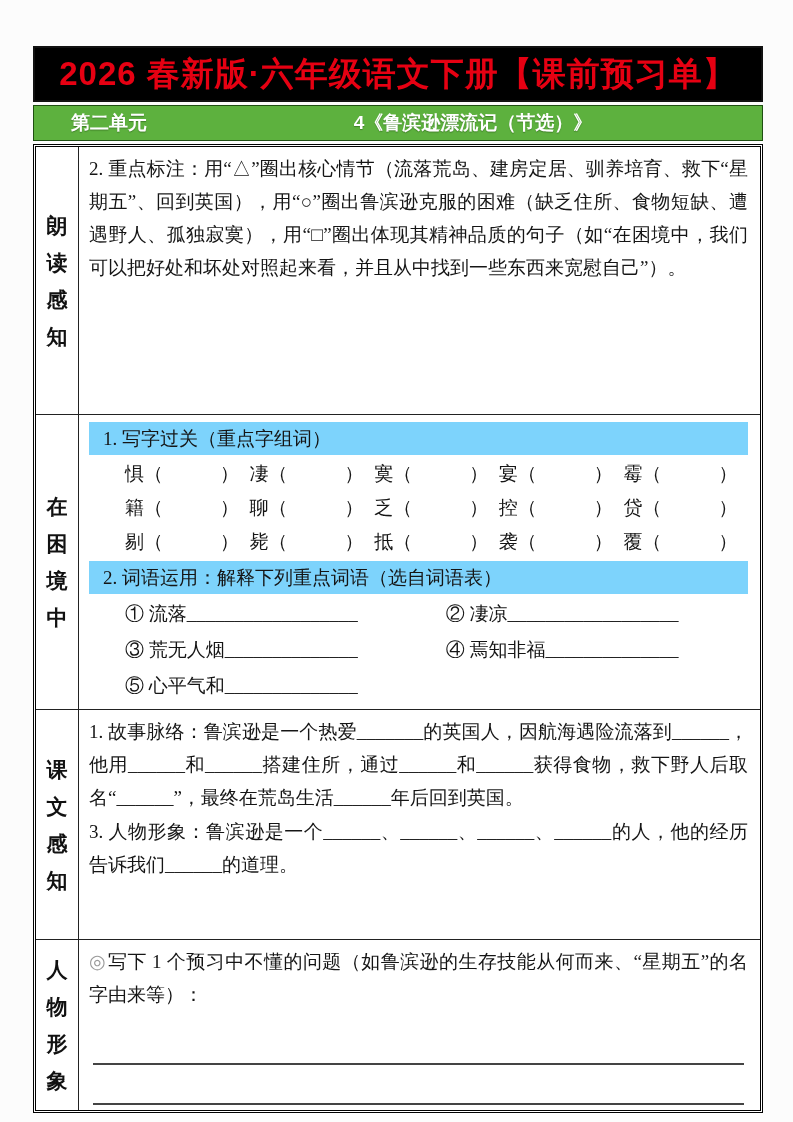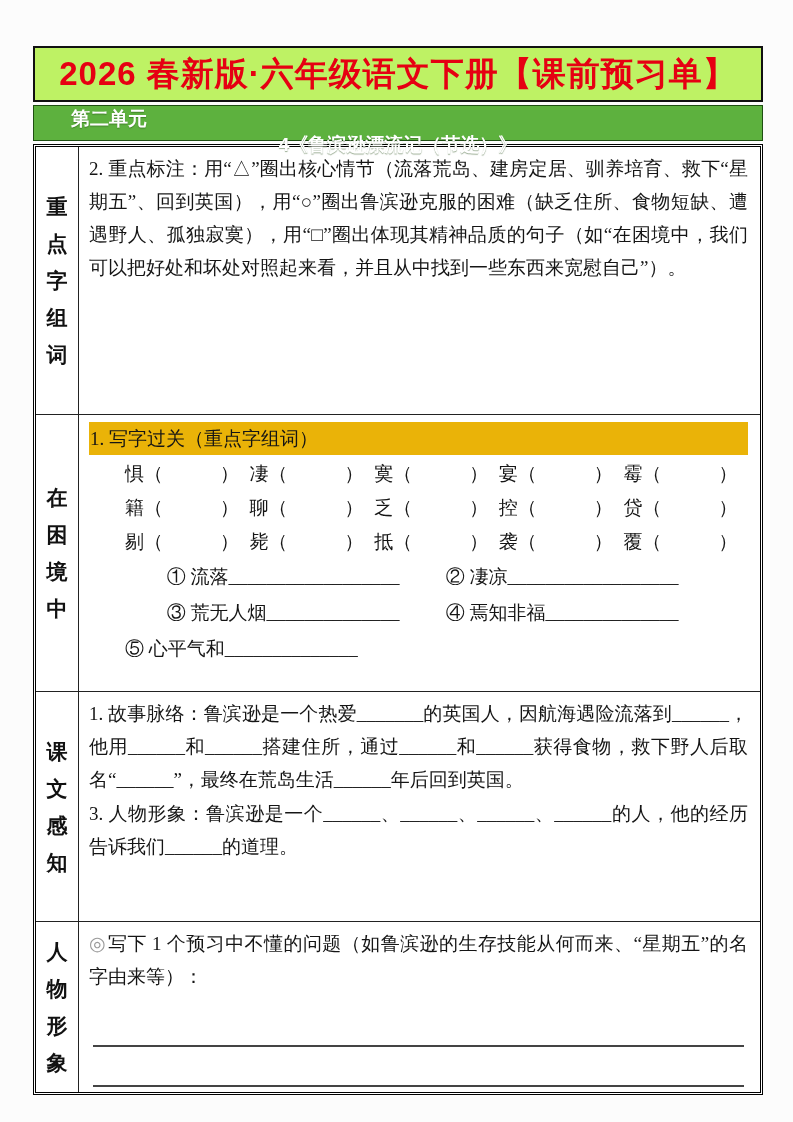--- a/index.html
+++ b/index.html
@@ -12,21 +12,21 @@
   }
   .sheet {
     position: absolute;
     left: 33px; top: 46px;
     width: 730px;
   }
 
   
   .title-box {
     border: 2px solid #111;
-    background: #bef264;
+    background: #000000;
     height: 52px;
     display: flex; align-items: center; justify-content: center;
     margin-bottom: 3px;
   }
   .title-text {
     font-family: "Liberation Sans", sans-serif;
     font-weight: bold;
     font-size: 33px;
     letter-spacing: 1px;
     color: #e60012;
@@ -38,21 +38,20 @@
     display: flex;
     background: #5db13e;
     border: 1px solid #1f4f12;
     height: 34px;
     margin-bottom: 3px;
     font-family: "Liberation Sans", sans-serif;
     font-weight: bold;
     font-size: 19px;
     color: #ffffff;
     text-shadow: 0 1px 1px rgba(30,70,15,0.45);
-    flex-direction: column;
   }
   .unit-cell {
     display: flex; align-items: center; justify-content: center;
     white-space: nowrap;
   }
   .unit-cell.c1 { width: 150px; }
   .unit-cell.c2 { width: 273px; border-left: 2px solid #1f4f12; border-right: 2px solid #1f4f12; }
   .unit-cell.c3 { flex: 1; }
 
   
@@ -87,30 +86,30 @@
     overflow: hidden;
   }
   .row-1 { min-height: 267px; }
   .row-2 { min-height: 277px; }
   .row-3 { min-height: 230px; }
   .row-4 { min-height: 146px; }
 
   .para { text-align: justify; margin: 0 0 1px 0; }
 
   .subhead {
-    background: #eab308;
+    background: #7dd3fc;
     line-height: 33px;
-    padding-left: 1px;
+    padding-left: 14px;
     margin: 2px 0;
   }
   .char-row { display: flex; padding-left: 36px; line-height: 34px; }
   .char-cell { flex: 1; white-space: nowrap; }
 
   .word-row { padding-left: 36px; line-height: 36px; white-space: nowrap; }
-  .word-item { display: inline-block; text-align: center; }
+  .word-item { display: inline-block; }
   .word-item.left-col { min-width: 316px; }
 
   .prompt-line { text-align: justify; }
   .bullet { color: #9a9a9a; padding-right: 2px; }
   .answer-area { padding: 14px 4px 0 4px; }
   .answer-line {
     height: 38px;
     border-bottom: 2px solid #444;
   }
 </style>
@@ -125,21 +124,21 @@
 
   <div class="unit-bar">
     <div class="unit-cell c1">第二单元</div>
     <div class="unit-cell c3">4《鲁滨逊漂流记（节选）》</div>
   </div>
 
   <div class="main-table">
 
     <div class="t-row row-1">
       <div class="label-cell">
-        <span class="label-text">重点字组词</span>
+        <span class="label-text">朗读感知</span>
       </div>
       <div class="content-cell">
         <p class="para">2. 重点标注：用“△”圈出核心情节（流落荒岛、建房定居、驯养培育、救下“星期五”、回到英国），用“○”圈出鲁滨逊克服的困难（缺乏住所、食物短缺、遭遇野人、孤独寂寞），用“□”圈出体现其精神品质的句子（如“在困境中，我们可以把好处和坏处对照起来看，并且从中找到一些东西来宽慰自己”）。</p>
       </div>
     </div>
 
     <div class="t-row row-2">
       <div class="label-cell">
         <span class="label-text">在困境中</span>
       </div>
@@ -161,20 +160,21 @@
           <span class="char-cell">贷（　　　）</span>
         </div>
         <div class="char-row">
           <span class="char-cell">剔（　　　）</span>
           <span class="char-cell">毙（　　　）</span>
           <span class="char-cell">抵（　　　）</span>
           <span class="char-cell">袭（　　　）</span>
           <span class="char-cell">覆（　　　）</span>
         </div>
 
+        <div class="subhead">2. 词语运用：解释下列重点词语（选自词语表）</div>
 
         <div class="word-row">
           <span class="word-item left-col">① 流落__________________</span>
           <span class="word-item">② 凄凉__________________</span>
         </div>
         <div class="word-row">
           <span class="word-item left-col">③ 荒无人烟______________</span>
           <span class="word-item">④ 焉知非福______________</span>
         </div>
         <div class="word-row">

